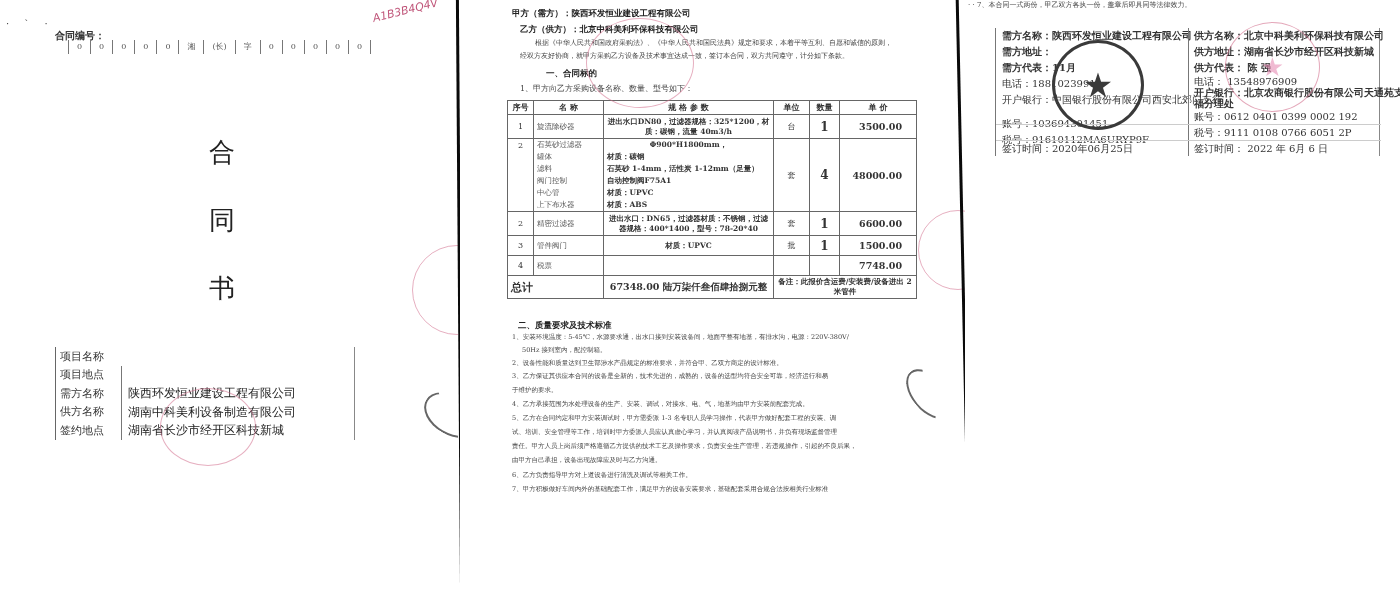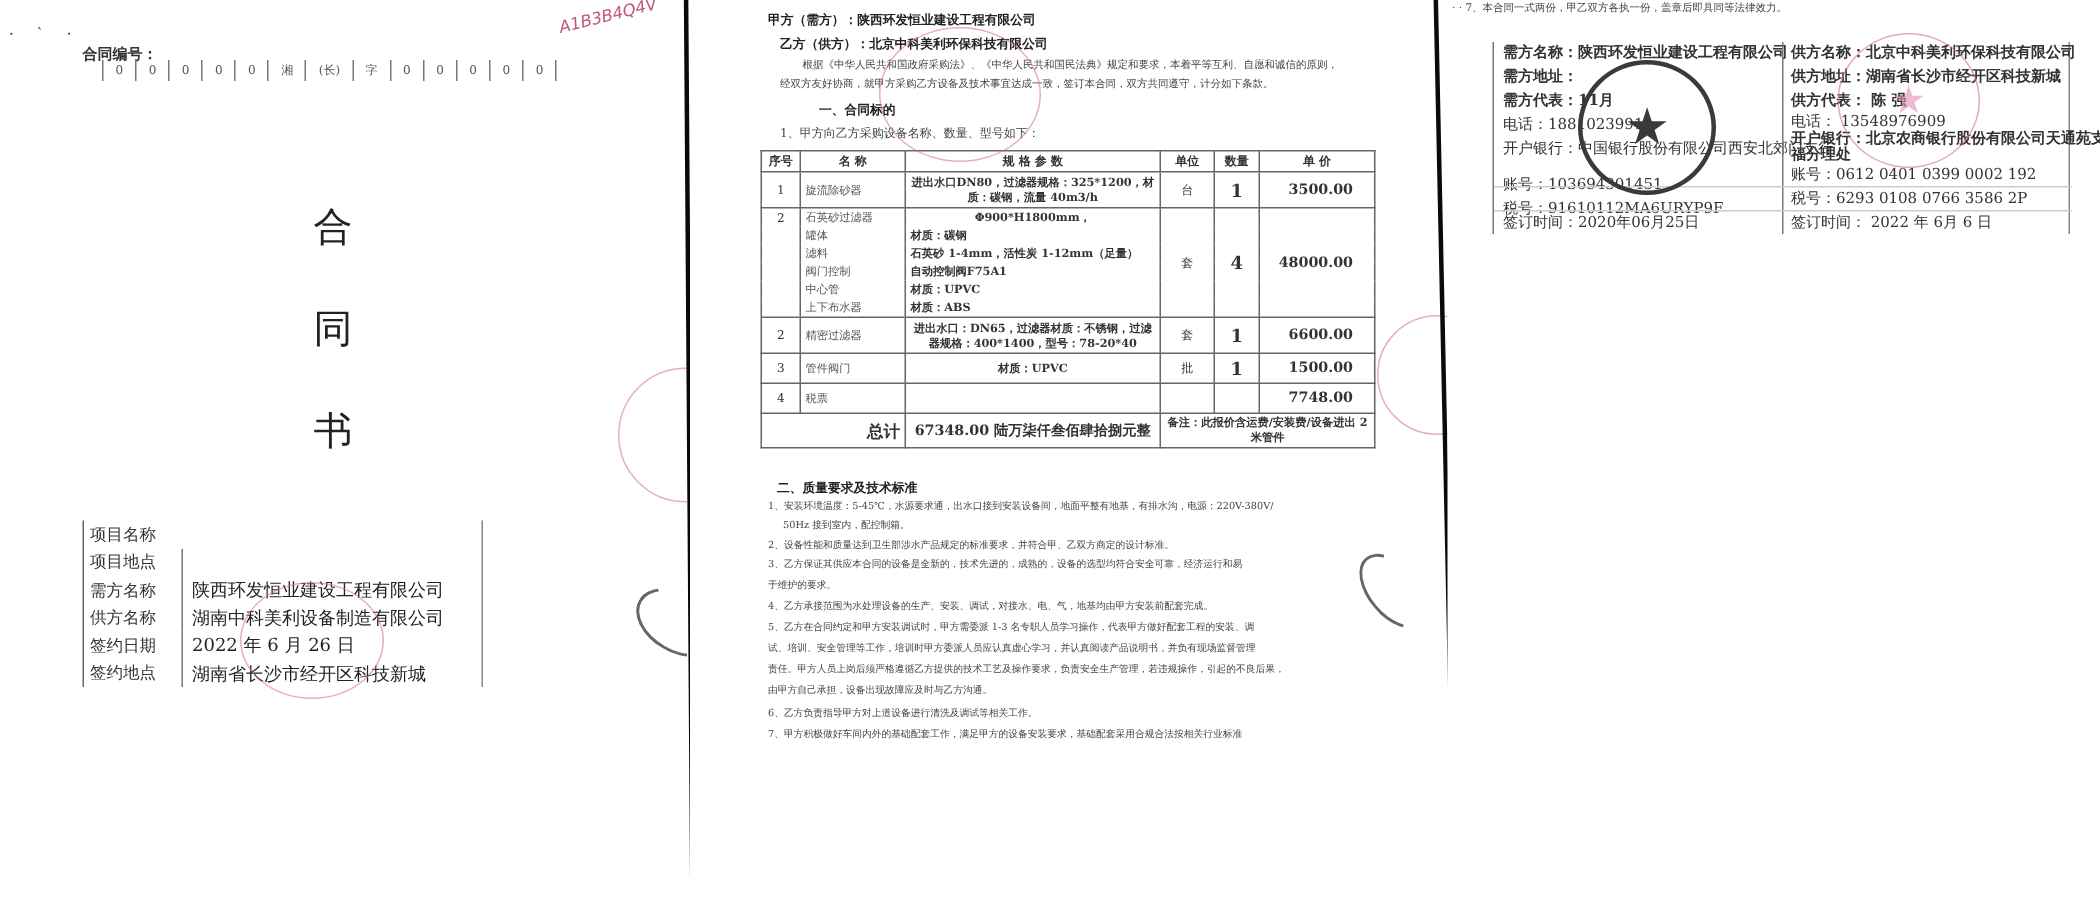--- a/index.html
+++ b/index.html
@@ -17,21 +17,21 @@
 
   
   .p1-contract-no { position: absolute; left: 55px; top: 29px; font-size: 10px; font-weight: bold; color: #333; }
   .p1-marks { position: absolute; left: 6px; top: 18px; font-size: 10px; color: #333; letter-spacing: 6px; }
   .p1-sign { position: absolute; left: 372px; top: 4px; font-size: 11px; color: #c0567a; transform: rotate(-14deg); font-family: "DejaVu Sans", sans-serif; font-style: italic; }
   .p1-number-row { position: absolute; left: 68px; top: 40px; display: flex; font-size: 8px; color: #555; }
   .p1-number-row span { padding: 0 8px; border-left: 1px solid #777; height: 14px; line-height: 14px; }
   .p1-number-row span:last-child { border-right: 1px solid #777; }
   .p1-title { position: absolute; left: 205px; top: 118px; font-size: 26px; line-height: 68px; color: #222; width: 34px; text-align: center; }
 
-  .p1-info { position: absolute; left: 55px; top: 347px; width: 267px; border-left: 1px solid #666; border-right: 1px solid #888; }
+  .p1-info { position: absolute; left: 55px; top: 347px; width: 300px; border-left: 1px solid #666; border-right: 1px solid #888; }
   .p1-row { display: flex; height: 18.5px; align-items: center; font-size: 12px; }
   .p1-row .lbl { width: 65px; padding-left: 4px; color: #333; font-size: 11px; }
   .p1-row .val { flex: 1; border-left: 1px solid #777; padding-left: 6px; height: 100%; line-height: 18px; color: #222; white-space: nowrap; }
 
   .stamp-circle { position: absolute; border-radius: 50%; border: 1.5px solid rgba(210, 110, 140, 0.55); }
   .arc-stamp { position: absolute; border-radius: 50%; border: 2px solid #666; border-right-color: transparent; border-bottom-color: transparent; }
 
   
   .p2-line { position: absolute; font-size: 8px; color: #444; white-space: nowrap; }
   .p2-bold { font-weight: bold; color: #222; font-size: 8.5px; }
@@ -96,24 +96,20 @@
     </div>
     <div class="p1-row">
       <span class="lbl">需方名称</span>
       <span class="val">陕西环发恒业建设工程有限公司</span>
     </div>
     <div class="p1-row">
       <span class="lbl">供方名称</span>
       <span class="val">湖南中科美利设备制造有限公司</span>
     </div>
     <div class="p1-row">
-      <span class="lbl">签约日期</span>
-      <span class="val">2022 年 6 月 26 日</span>
-    </div>
-    <div class="p1-row">
       <span class="lbl">签约地点</span>
       <span class="val">湖南省长沙市经开区科技新城</span>
     </div>
   </div>
 
   <div class="stamp-circle" style="left:160px; top:388px; width:96px; height:78px;"></div>
   <div class="stamp-circle" style="left:412px; top:245px; width:90px; height:90px;"></div>
   <div class="arc-stamp" style="left:432px; top:385px; width:40px; height:60px; transform: rotate(-60deg);"></div>
 </div>
 
@@ -200,21 +196,21 @@
     </tr>
     <tr style="height:20px">
       <td>4</td>
       <td class="name">税票</td>
       <td class="spec"></td>
       <td></td>
       <td class="qty"></td>
       <td class="price">7748.00</td>
     </tr>
     <tr class="total">
-      <td colspan="2" style="text-align:right; font-size:11px;">总计</td>
+      <td colspan="2" style="text-align:left; font-size:11px;">总计</td>
       <td>67348.00 陆万柒仟叁佰肆拾捌元整</td>
       <td colspan="3" style="font-size:7.5px;">备注：此报价含运费/安装费/设备进出 2 米管件</td>
     </tr>
   </tbody>
 </table>
 
 <span class="p2-line p2-bold" style="left:518px; top:320px;">二、质量要求及技术标准</span>
 <span class="p2-line" style="left:512px; top:333px; font-size:6.5px;">1、安装环境温度：5-45℃，水源要求通，出水口接到安装设备间，地面平整有地基，有排水沟，电源：220V-380V/</span>
 <span class="p2-line" style="left:512px; top:346px; font-size:6.5px;padding-left:10px;">50Hz 接到室内，配控制箱。</span>
 <span class="p2-line" style="left:512px; top:359px; font-size:6.5px;">2、设备性能和质量达到卫生部涉水产品规定的标准要求，并符合甲、乙双方商定的设计标准。</span>
@@ -254,21 +250,21 @@
   </div>
   <div class="p3-colsep"></div>
   <div class="p3-col" style="left:198px; width:185px;">
     <div><b>供方名称：北京中科美利环保科技有限公司</b></div>
     <div><b>供方地址：湖南省长沙市经开区科技新城</b></div>
     <div><b>供方代表：  陈 强</b></div>
     <div style="height:11px; line-height:11px"><span>电话：   13548976909</span></div>
     <div style="height:11px; line-height:11px"><b>开户银行：北京农商银行股份有限公司天通苑支行宝</b></div>
     <div style="height:11px; line-height:11px"><b>福分理处</b></div>
     <div><span>账号：0612 0401 0399 0002 192</span></div>
-    <div><span>税号：6293 0108 0766 3586 2P</span></div>
+    <div><span>税号：9111 0108 0766 6051 2P</span></div>
   </div>
   <div class="p3-hline" style="left:0; top:96px; width:385px;"></div>
   <div class="p3-hline" style="left:0; top:112px; width:385px;"></div>
   <div class="p3-col" style="left:6px; top:113px;">
     <div><span>签订时间：2020年06月25日</span></div>
   </div>
   <div class="p3-col" style="left:198px; top:113px;">
     <div><span>签订时间：   2022 年  6月  6  日</span></div>
   </div>
 </div>

